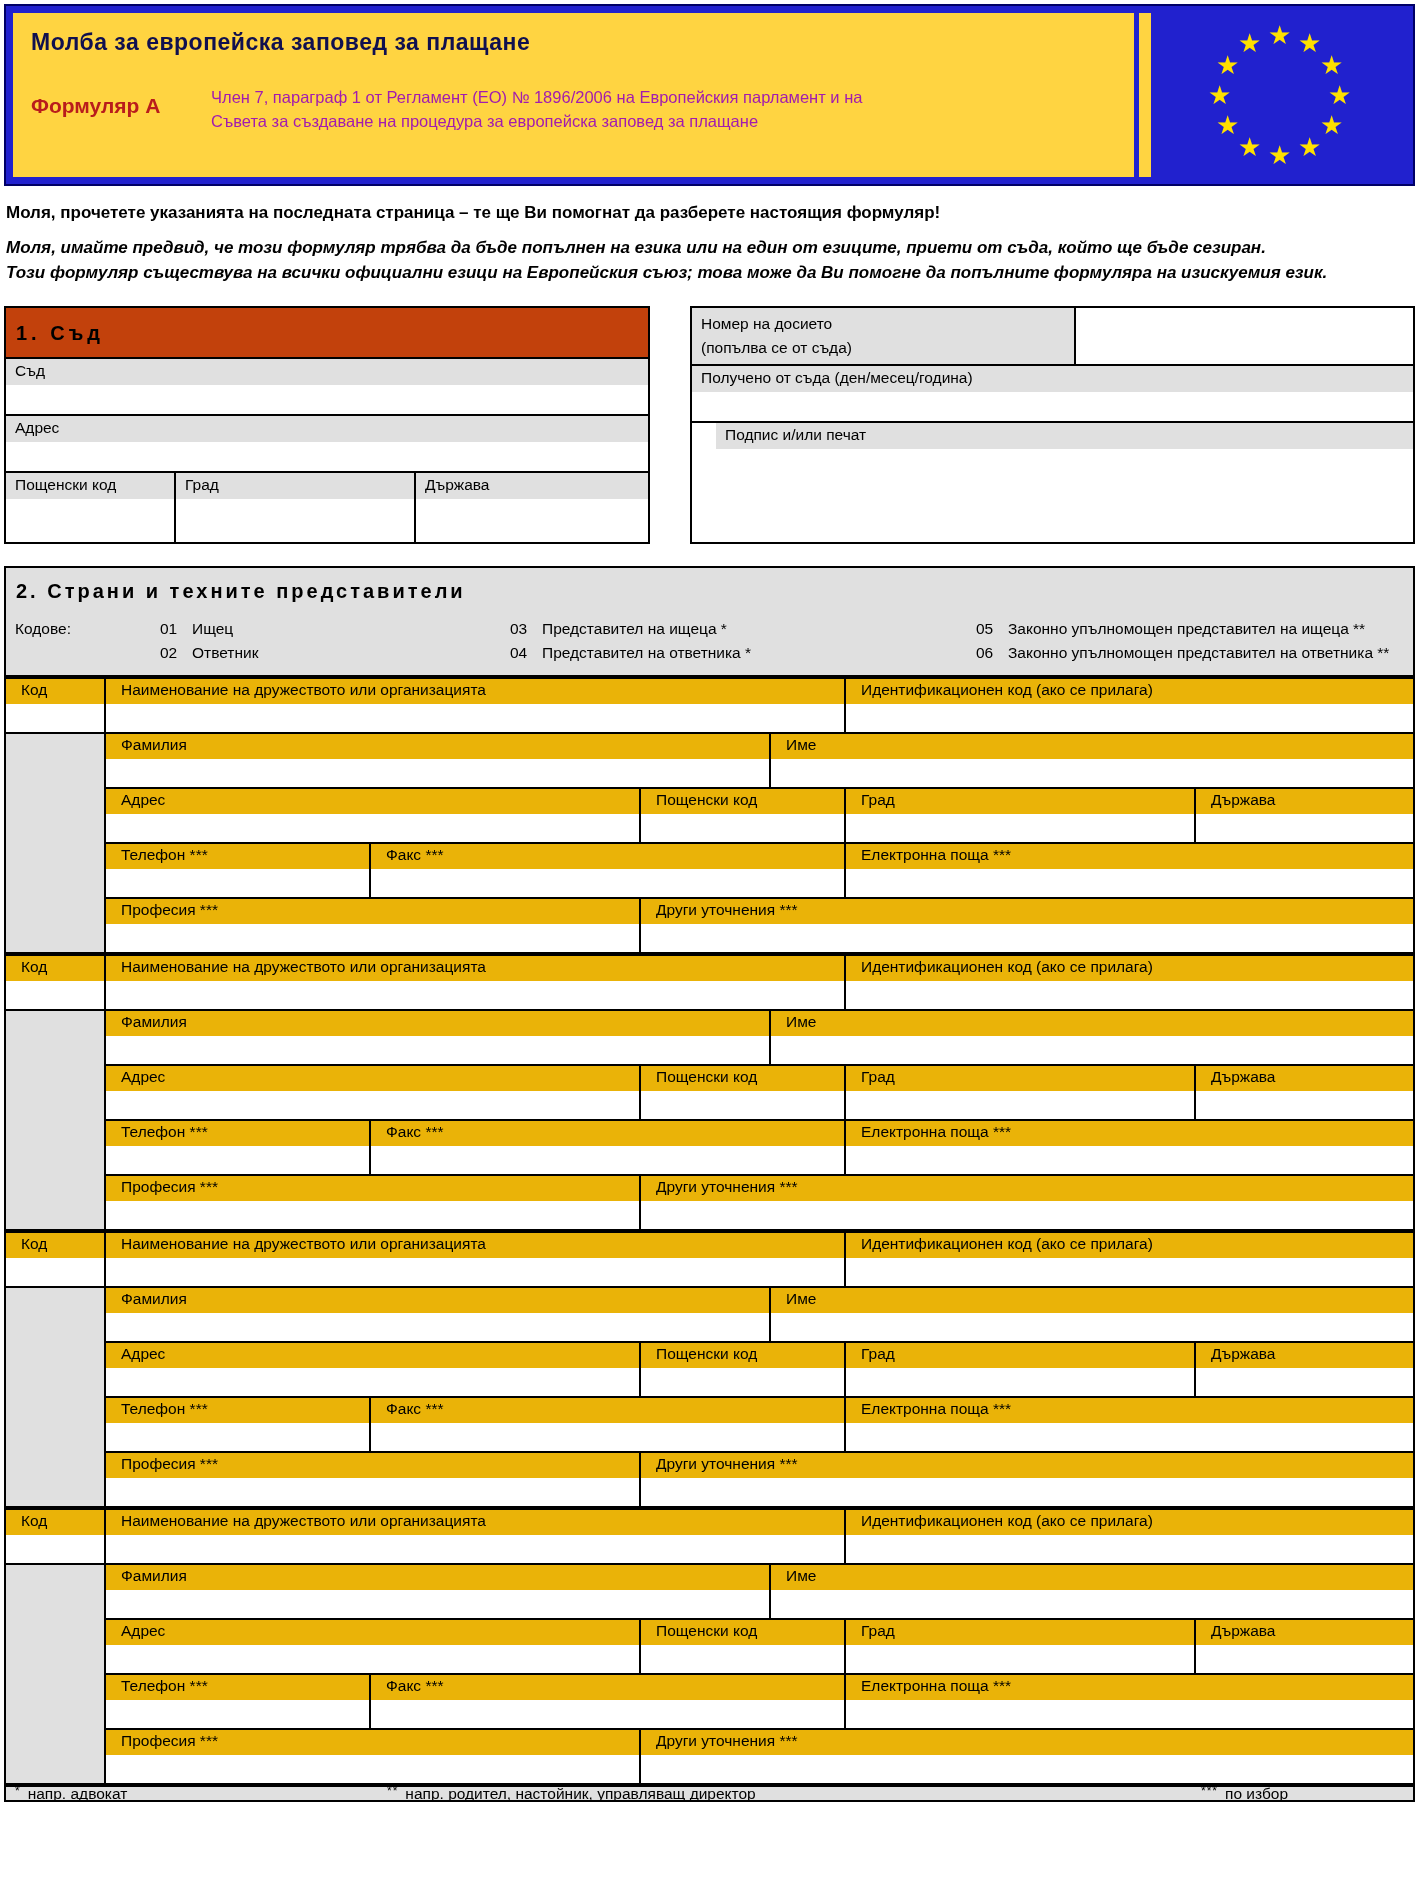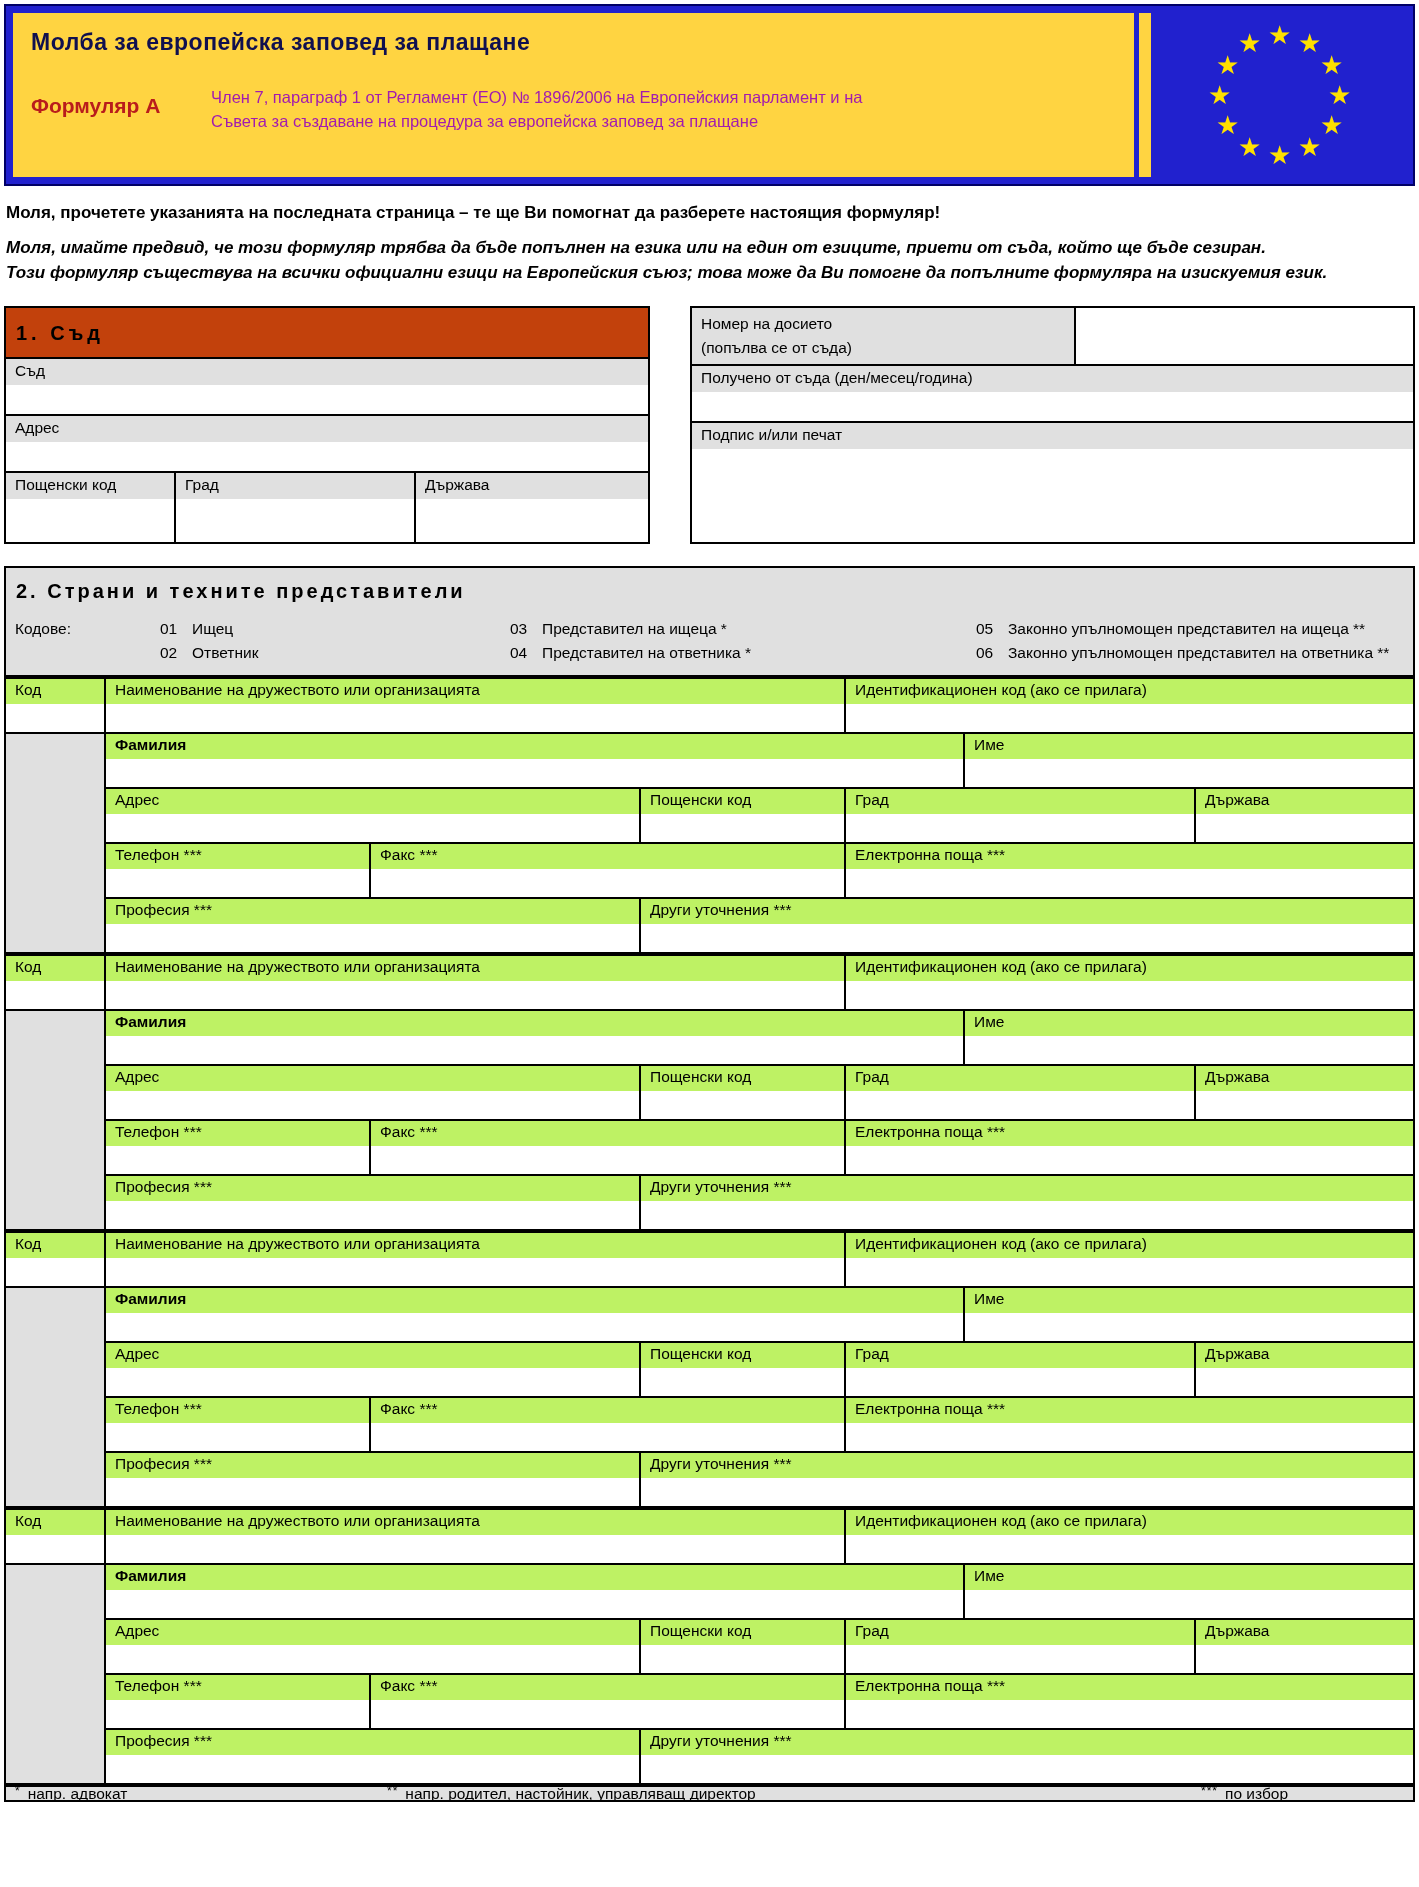--- a/index.html
+++ b/index.html
@@ -78,21 +78,21 @@
   .sec1 { display: flex; margin: 20px 4px 0 4px; height: 238px; }
   .court-box { width: 646px; margin-right: 40px; display: flex; flex-direction: column; }
   .court-box .grp3 { flex: 1; display: flex; }
   .c3 { display: flex; flex-direction: column; border-right: 2px solid #000; }
   .c3:last-child { border-right: none; }
   .c3 .inp { flex: 1; }
   .office-box { flex: 1; display: flex; flex-direction: column; }
   .filerow { display: flex; border-bottom: 2px solid #000; height: 58px; }
   .file-lab { width: 384px; border-right: 2px solid #000; height: auto; line-height: 1.55; padding-top: 4px; }
   .filerow .blank { flex: 1; background: #fff; }
-  .sig-grp { flex: 1; display: flex; flex-direction: column; }
+  .sig-grp { flex: 1; display: flex; flex-direction: column; padding-left: 24px; }
   .sig-grp .inp { flex: 1; height: auto; }
 
   
   .sec2 { margin: 22px 4px 0 4px; }
   .sec2-head { background: #E0E0E0; }
   .sec2-title {
     font-weight: bold;
     font-size: 20px;
     letter-spacing: 3px;
     padding: 12px 10px 10px 10px;
@@ -103,31 +103,31 @@
   .code-col2 { width: 426px; }
   .code-col3 { flex: 1; }
   .cnum { display: inline-block; width: 32px; }
   .fnmark { font-size: 12px; vertical-align: 4px; letter-spacing: 1px; }
 
   
   .pblock { border: 2px solid #000; }
   .prow { display: flex; }
   .cell { border-right: 2px solid #000; }
   .cell:last-child { border-right: none; }
-  .lab2 { background: #bef264; font-size: 15.5px; padding: 2px 9px; height: 25px; overflow: hidden; }
+  .lab2 { background: #eab308; font-size: 15.5px; padding: 2px 15px; height: 25px; overflow: hidden; }
   .inp2 { background: #fff; height: 28px; }
   .phead { border-bottom: 2px solid #000; }
   .pbody { display: flex; }
   .kodcol { width: 100px; background: #E0E0E0; border-right: 2px solid #000; }
   .pfields { flex: 1; }
   .fgrp + .fgrp { border-top: 2px solid #000; }
   .ckod { width: 100px; }
   .cname { width: 740px; }
   .cid { flex: 1; }
-  .cfam { width: 859px; font-weight: bold; }
+  .cfam { width: 665px; }
   .cime { flex: 1; }
   .cadr { width: 535px; }
   .cpost { width: 205px; }
   .ccity { width: 350px; }
   .cctry { flex: 1; }
   .ctel { width: 265px; }
   .cfax { width: 475px; }
   .cmail { flex: 1; }
   .cprof { width: 535px; }
   .coth { flex: 1; }

